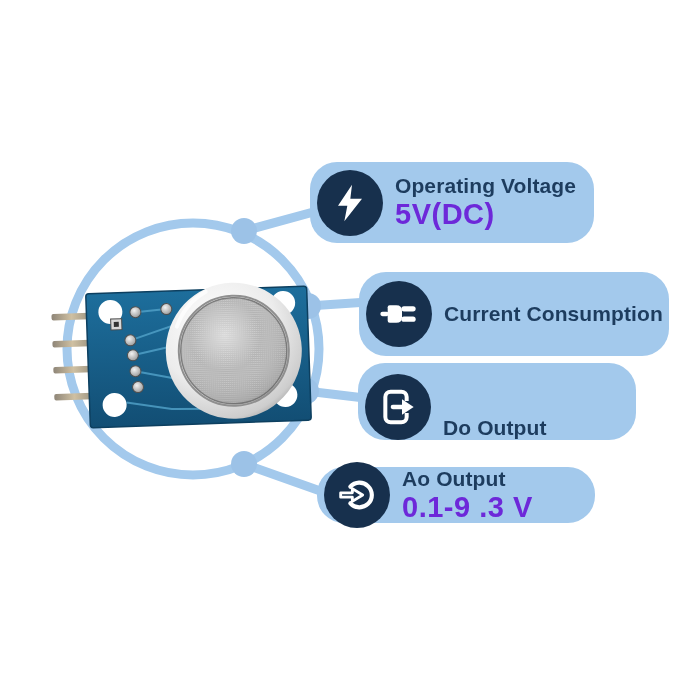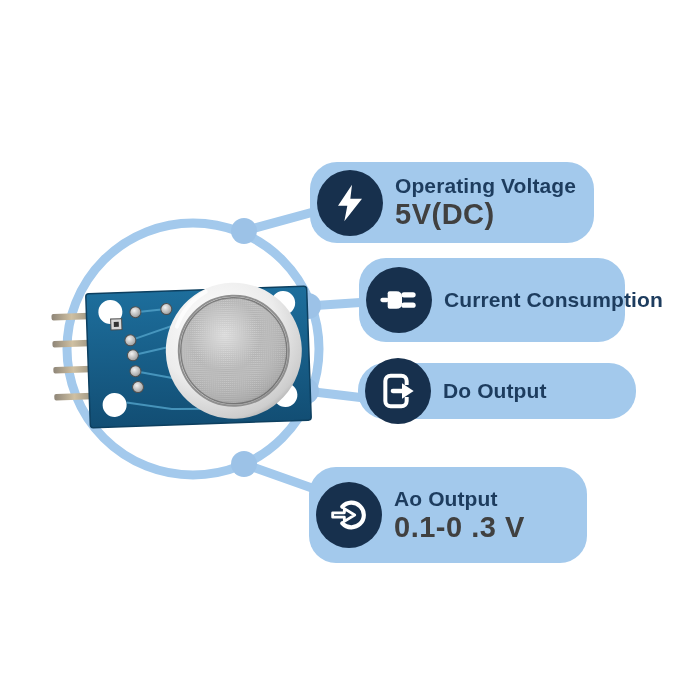--- a/index.html
+++ b/index.html
@@ -14,41 +14,41 @@
   .bubble{
     position:absolute;
     background:#a3c9ec;
     border-radius:27px;
     display:flex;
     align-items:center;
     box-sizing:border-box;
     padding-left:7px;
   }
   .b1{left:310px;top:162px;width:284px;height:81px;}
-  .b2{left:359px;top:258px;width:266px;height:84px;}
-  .b3{left:358px;top:363px;width:278px;height:56px;}
-  .b4{left:309px;top:467px;width:278px;height:96px;}
+  .b2{left:359px;top:272px;width:310px;height:84px;}
+  .b3{left:358px;top:363px;width:278px;height:77px;align-items:flex-end;}
+  .b4{left:317px;top:467px;width:278px;height:56px;}
   .icon-circle{
     width:66px;height:66px;border-radius:50%;
     background:#17304d;
     flex:0 0 auto;
     display:flex;align-items:center;justify-content:center;
   }
   .icon-circle svg{width:40px;height:40px;display:block;}
   .feat-text{
     margin-left:12px;
     display:flex;flex-direction:column;justify-content:center;
   }
   .feat-title{
     font-weight:700;font-size:21px;line-height:1.15;
     color:#1d3c5e;letter-spacing:0.1px;white-space:nowrap;
   }
   .feat-value{
     font-weight:700;font-size:29px;line-height:1.12;
-    color:#404040;letter-spacing:0.5px;white-space:nowrap;
+    color:#6d28d9;letter-spacing:0.5px;white-space:nowrap;
   }
 </style>
 </head>
 <body>
 
 <div id="canvas">
 
   <svg id="bg-graphic" width="700" height="700" viewBox="0 0 700 700">
     <defs>
       <linearGradient id="pcbGrad" x1="0" y1="0" x2="0" y2="1">
@@ -200,17 +200,17 @@
     <div class="icon-circle">
       <svg viewBox="0 0 24 24">
         <path d="M8 7.05 A 7.4 7.4 0 1 1 8 16.95" fill="none" stroke="#ffffff" stroke-width="2.5" stroke-linecap="round"></path>
         <g fill="#17304d" stroke="#ffffff" stroke-width="1.7" stroke-linejoin="round">
           <path d="M2.2 10.7 h7 v-2.5 l6.2 3.8 -6.2 3.8 v-2.5 h-7 z"></path>
         </g>
       </svg>
     </div>
     <div class="feat-text">
       <div class="feat-title">Ao Output</div>
-      <div class="feat-value">0.1-0 .3 V</div>
+      <div class="feat-value">0.1-9 .3 V</div>
     </div>
   </div>
 
 </div>
 
 </body></html>

